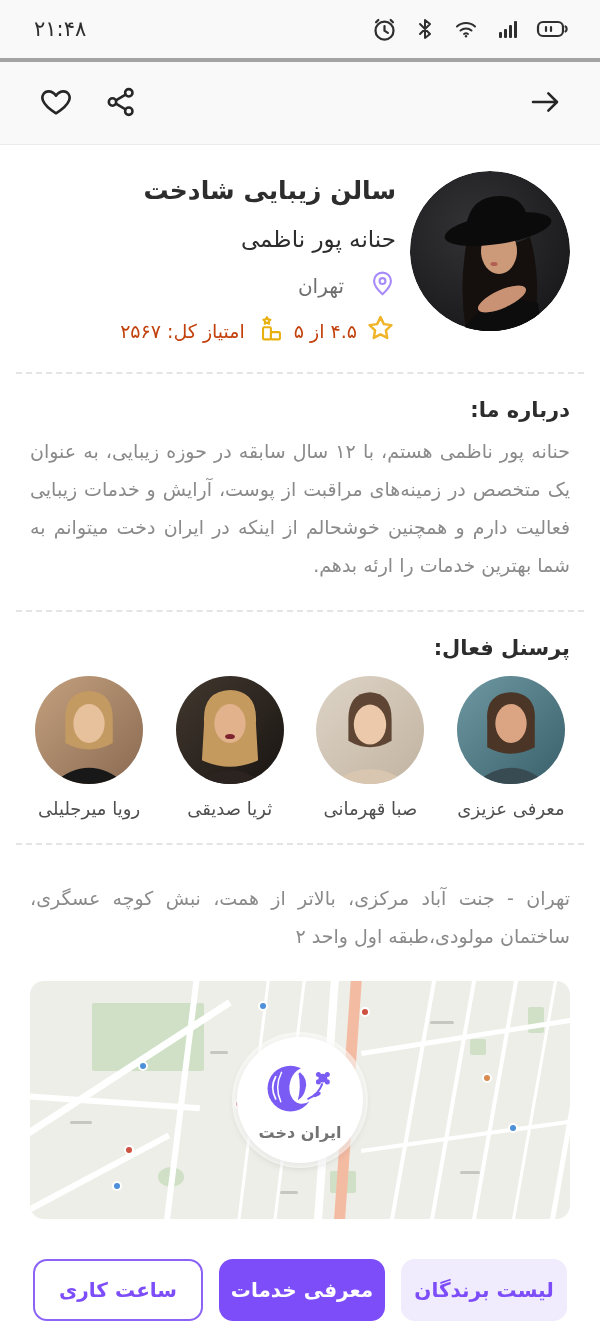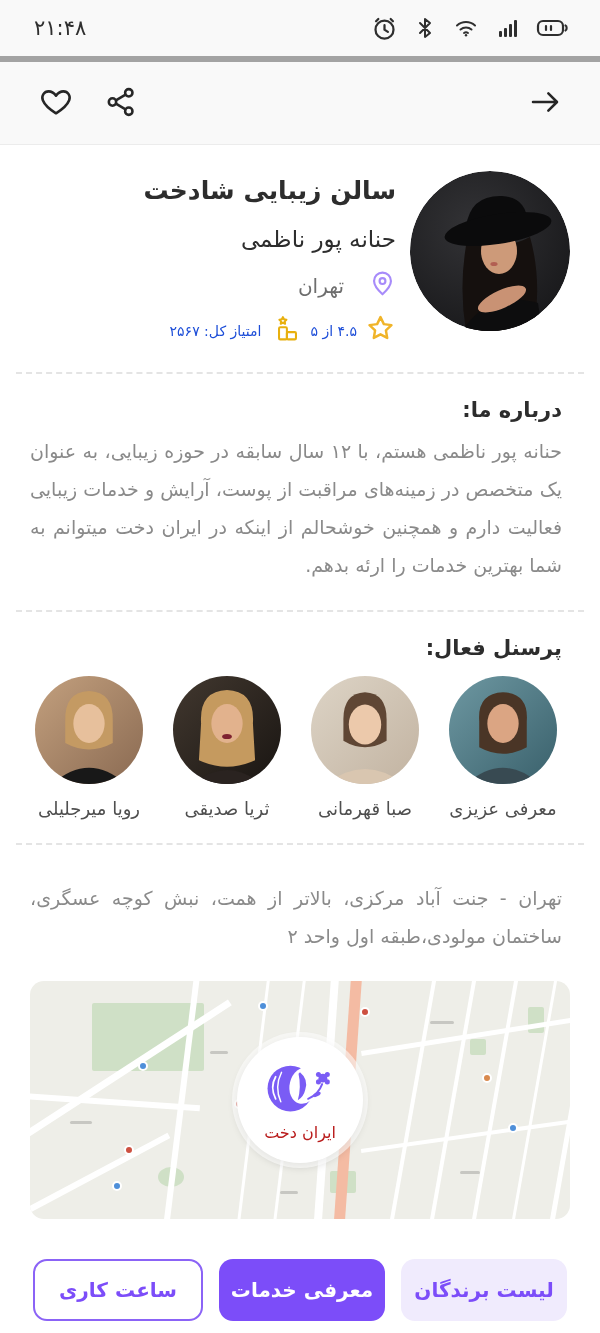--- a/index.html
+++ b/index.html
@@ -5,21 +5,21 @@
   * { box-sizing: border-box; margin: 0; padding: 0; }
   html,body { width: 600px; height: 1333px; }
   body {
     background: #ffffff;
     font-family: "DejaVu Sans", sans-serif;
     color: #2f2f2f;
     overflow: hidden;
   }
   
   .status-bar {
-    height: 62px; background: #f9f9f9; border-bottom: 6px solid #a3a3a3;
+    height: 62px; background: #f9f9f9; border-bottom: 4px solid #a3a3a3;
     display: flex; align-items: center; justify-content: space-between;
     padding: 0 30px 0 34px; direction: ltr;
   }
   .status-time { font-size: 21px; color: #2f2f2f; letter-spacing: .5px; }
   .status-icons { display: flex; align-items: center; gap: 15px; }
   .status-icons svg { display: block; }
   
   .header {
     height: 83px; background: #f9f9f9; border-bottom: 1px solid #ececec;
     display: flex; align-items: center; justify-content: space-between;
@@ -35,26 +35,26 @@
   .profile-photo {
     width: 160px; height: 160px; border-radius: 50%; overflow: hidden; flex: 0 0 160px;
   }
   .profile-photo svg { display: block; }
   .profile-texts { flex: 1; text-align: right; padding-top: 4px; }
   .salon-name { font-size: 25px; font-weight: 700; color: #2d2d2d; line-height: 1.25; }
   .owner-name { font-size: 23px; font-weight: 400; color: #2d2d2d; margin-top: 20px; }
   .loc-row { margin-top: 18px; display: flex; align-items: center; gap: 25px; }
   .loc-city { font-size: 20px; color: #6e6e6e; }
   .rating-row { margin-top: 12px; display: flex; align-items: center; gap: 8px; }
-  .rating-text, .score-text { font-size: 14px; color: #1d4ed8; }
+  .rating-text, .score-text { font-size: 19px; color: #c2410c; }
   .score-text { margin-right: 4px; }
   
   .dash { border: none; border-top: 2px dashed #e4e4e4; margin: 0 16px; }
   
-  .section { direction: rtl; padding: 24px 38px 22px 30px; }
+  .section { direction: rtl; padding: 24px 30px 22px 30px; }
   .section-heading { font-size: 21px; font-weight: 700; color: #2d2d2d; }
   .section-body {
     margin-top: 10px; font-size: 19px; line-height: 2.0; color: #8a8a8a;
     text-align: justify;
   }
   
   .staff-row { display: flex; justify-content: space-between; margin-top: 16px; direction: rtl; }
   .staff { width: 118px; display: flex; flex-direction: column; align-items: center; }
   .staff-avatar { width: 108px; height: 108px; border-radius: 50%; overflow: hidden; }
   .staff-avatar svg { display: block; }
@@ -71,21 +71,21 @@
   .poi.blue { background: #4e8fd9; }
   .poi.red { background: #cd5040; }
   .poi.orange { background: #d98a4e; }
   .map-label-mark { position: absolute; height: 3px; border-radius: 2px; background: #bdbdb8; opacity: .8; }
   .map-logo {
     position: absolute; left: 50%; top: 50%; transform: translate(-50%,-50%);
     width: 126px; height: 126px; border-radius: 50%; background: #ffffff;
     box-shadow: 0 0 0 5px rgba(255,255,255,.55), 0 3px 10px rgba(0,0,0,.18);
     display: flex; flex-direction: column; align-items: center; justify-content: center;
   }
-  .map-logo-text { font-size: 16px; font-weight: 400; color: #b91c1c; margin-top: -2px; text-align: center; }
+  .map-logo-text { font-size: 16px; font-weight: 700; color: #737373; margin-top: -2px; text-align: center; }
   
   .actions {
     direction: rtl; display: flex; gap: 16px; margin: 40px 33px 0 33px;
   }
   .action-btn {
     flex: 1; height: 62px; border-radius: 14px; font-size: 20px; font-weight: 600;
     font-family: "DejaVu Sans", sans-serif; cursor: pointer;
     display: flex; align-items: center; justify-content: center; border: none;
   }
   .action-soft   { background: #f0ebfd; color: #7c4df9; }

